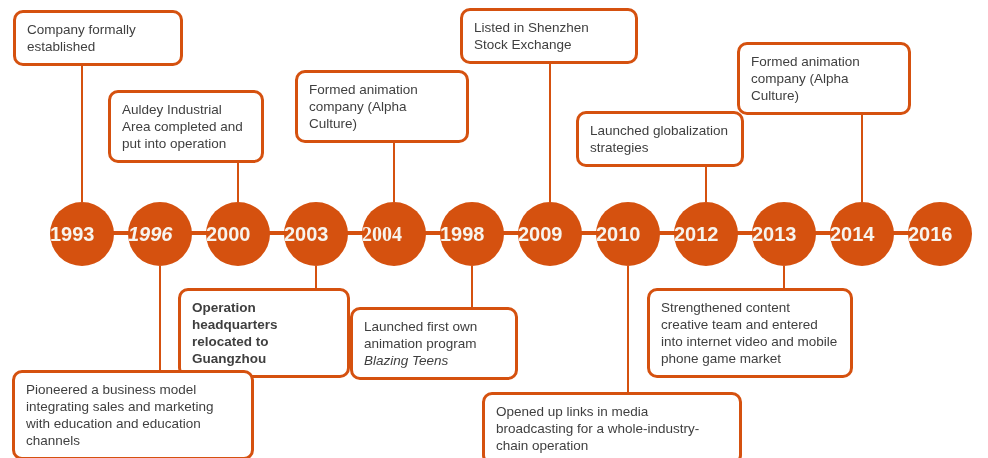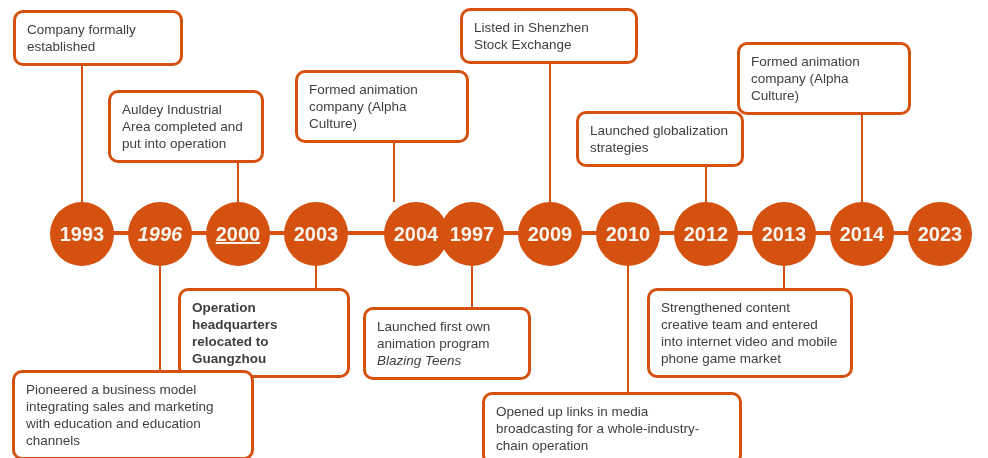--- a/index.html
+++ b/index.html
@@ -44,21 +44,21 @@
     color: var(--box_text);
     z-index: 2;
   }
   .event-card em { font-style: italic; }
   .year-node {
     position: absolute;
     top: 202px;
     width: 64px; height: 64px;
     background: var(--accent);
     border-radius: 50%;
-    display: flex; align-items: center; justify-content: center;
+    display: flex; align-items: center; justify-content: flex-start;
     color: var(--year_text);
     font-size: 20px; font-weight: bold;
     z-index: 3;
   }
 </style>
 </head>
 <body>
 
 <div class="canvas">
 
@@ -95,61 +95,61 @@
   <div class="event-card" style="left:737px; top:42px;  width:174px;">
     <span>Formed animation company (Alpha Culture)</span>
   </div>
 
   <div class="event-card" style="left:178px; top:288px; width:172px;font-weight:bold;">
     <span>Operation headquarters relocated to Guangzhou</span>
   </div>
   <div class="event-card" style="left:12px;  top:370px; width:242px;">
     <span>Pioneered a business model integrating sales and marketing with education and education channels</span>
   </div>
-  <div class="event-card" style="left:363px; top:307px; width:168px;">
+  <div class="event-card" style="left:350px; top:307px; width:168px;">
     <span>Launched first own animation program</span>
      <em>Blazing Teens</em>
   </div>
   <div class="event-card" style="left:482px; top:392px; width:260px;">
     <span>Opened up links in media broadcasting for a whole-industry-chain operation</span>
   </div>
   <div class="event-card" style="left:647px; top:288px; width:206px;">
     <span>Strengthened content creative team and entered into internet video and mobile phone game market</span>
   </div>
 
   <div class="year-node" style="left:50px;">
       <span>1993</span>
     </div>
   <div class="year-node" style="left:128px;font-style:italic;">
       <span>1996</span>
     </div>
-  <div class="year-node" style="left:206px;text-decoration:underline;">
+  <div class="year-node" style="left:206px;">
       <span>2000</span>
     </div>
   <div class="year-node" style="left:284px;">
       <span>2003</span>
     </div>
-  <div class="year-node" style="left:384px;">
+  <div class="year-node" style="left:362px;font-family:Liberation Serif, serif;">
       <span>2004</span>
     </div>
   <div class="year-node" style="left:440px;">
-      <span>1997</span>
+      <span>1998</span>
     </div>
   <div class="year-node" style="left:518px;">
       <span>2009</span>
     </div>
   <div class="year-node" style="left:596px;">
       <span>2010</span>
     </div>
   <div class="year-node" style="left:674px;">
       <span>2012</span>
     </div>
   <div class="year-node" style="left:752px;">
       <span>2013</span>
     </div>
   <div class="year-node" style="left:830px;">
       <span>2014</span>
     </div>
   <div class="year-node" style="left:908px;">
-      <span>2023</span>
+      <span>2016</span>
     </div>
 
 </div>
 
 </body></html>

